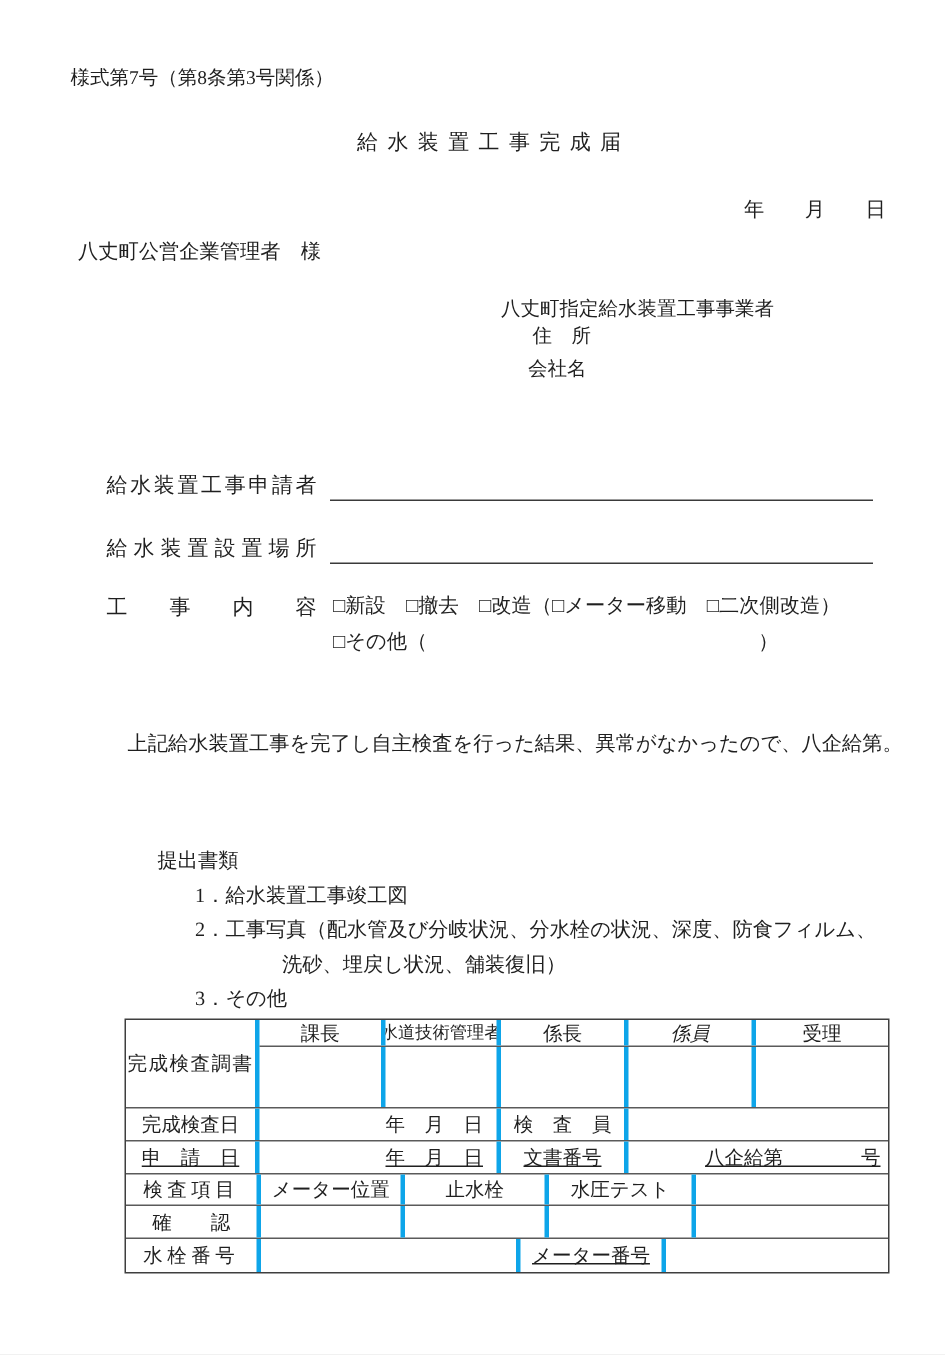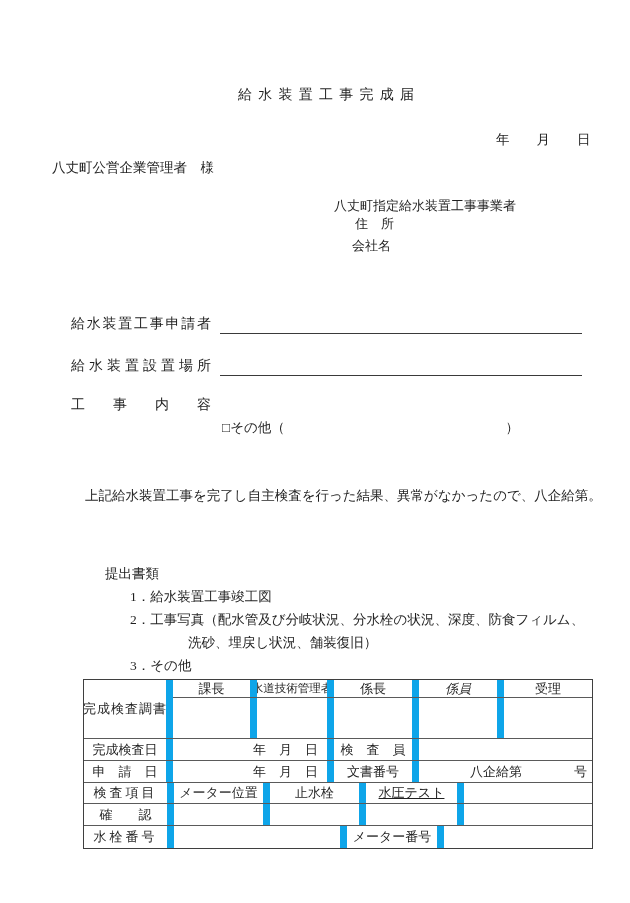--- a/index.html
+++ b/index.html
@@ -34,36 +34,37 @@
     left: 83px; top: 679px;
     width: 510px;
     border: 1px solid #3f3f3f;
     box-sizing: border-box;
     font-size: 13px;
   }
   .t-row { display: flex; border-bottom: 1px solid #5a5a5a; box-sizing: border-box; }
   .t-row:last-child { border-bottom: none; text-align: right; }
   .t-cell {
     box-sizing: border-box;
-    border-right: 7px solid #0ea5e9;
+    border-right: 3px solid #0ea5e9;
     display: flex; align-items: center; justify-content: center;
     overflow: hidden; white-space: nowrap;
   }
   .t-cell.no-r { border-right: none; }
   .t-right-align { justify-content: flex-end; padding-right: 9px; }
   .ls1 { letter-spacing: 1px; }
   .ls3 { letter-spacing: 3px; }
   .t-sub { flex: 1; display: flex; flex-direction: column; }
   .t-subrow { display: flex; box-sizing: border-box; }
 </style>
 </head>
 <body>
 
 <div class="page">
 
+  <div class="abs fs13" style="left:47px; top:43px;">様式第7号（第8条第3号関係）</div>
 
   <div class="abs fs14 js-justify" style="left:238px; top:86px; width:176px;">
       <span>給</span>
       <span>水</span>
       <span>装</span>
       <span>置</span>
       <span>工</span>
       <span>事</span>
       <span>完</span>
       <span>成</span>
@@ -102,20 +103,21 @@
       <span>所</span>
     </div>
   <div class="underline-field" style="left:220px; top:358px; width:362px; height:17px;"></div>
 
   <div class="abs fs14 js-justify" style="left:71px; top:396px; width:140px;">
       <span>工</span>
       <span>事</span>
       <span>内</span>
       <span>容</span>
     </div>
+  <div class="abs fs135" style="left:222px; top:395px;">□新設　□撤去　□改造（□メーター移動　□二次側改造）</div>
   <div class="paren-row fs135" style="left:222px; top:419px; width:297px;">
     <span>□その他（</span>
     <span>）</span>
   </div>
 
   <div class="abs fs135" style="left:85px; top:487px;">上記給水装置工事を完了し自主検査を行った結果、異常がなかったので、八企給第。</div>
 
   <div class="abs fs135" style="left:105px; top:565px;">提出書類</div>
   <div class="abs fs135" style="left:130px; top:588px;">1．給水装置工事竣工図</div>
   <div class="abs fs135" style="left:130px; top:611px;">2．工事写真（配水管及び分岐状況、分水栓の状況、深度、防食フィルム、</div>
@@ -144,43 +146,43 @@
       </div>
     </div>
 
     <div class="t-row" style="height:22px;">
       <div class="t-cell" style="width:89px;">完成検査日</div>
       <div class="t-cell t-right-align" style="width:161px;">年　月　日</div>
       <div class="t-cell" style="width:85px;font-family:Liberation Mono, monospace;">検　査　員</div>
       <div class="t-cell no-r" style="flex:1;"></div>
     </div>
 
-    <div class="t-row" style="height:22px;">
+    <div class="t-row" style="height:22px;text-decoration:underline;">
       <div class="t-cell" style="width:89px;">申　請　日</div>
       <div class="t-cell t-right-align" style="width:161px;">年　月　日</div>
       <div class="t-cell" style="width:85px;">文書番号</div>
       <div class="t-cell no-r" style="flex:1; justify-content:flex-end; padding-right:5px;">八企給第　　　　号</div>
     </div>
 
     <div class="t-row" style="height:21px;">
       <div class="t-cell ls3" style="width:90px;">検査項目</div>
       <div class="t-cell" style="width:96px;">メーター位置</div>
       <div class="t-cell" style="width:96px;">止水栓</div>
-      <div class="t-cell" style="width:98px;text-decoration:underline;">水圧テスト</div>
+      <div class="t-cell" style="width:98px;">水圧テスト</div>
     </div>
 
     <div class="t-row" style="height:22px;">
       <div class="t-cell" style="width:90px;text-align:center;">確　　認</div>
       <div class="t-cell" style="width:96px;"></div>
       <div class="t-cell" style="width:96px;"></div>
       <div class="t-cell" style="width:98px;"></div>
       <div class="t-cell no-r" style="flex:1;"></div>
     </div>
 
     <div class="t-row" style="height:22px;">
       <div class="t-cell ls3" style="width:90px;">水栓番号</div>
       <div class="t-cell" style="width:173px;"></div>
-      <div class="t-cell" style="width:97px;">メーター番号</div>
+      <div class="t-cell" style="width:97px;text-decoration:underline;">メーター番号</div>
       <div class="t-cell no-r" style="flex:1;"></div>
     </div>
 
   </div>
 </div>
 
 </body></html>

